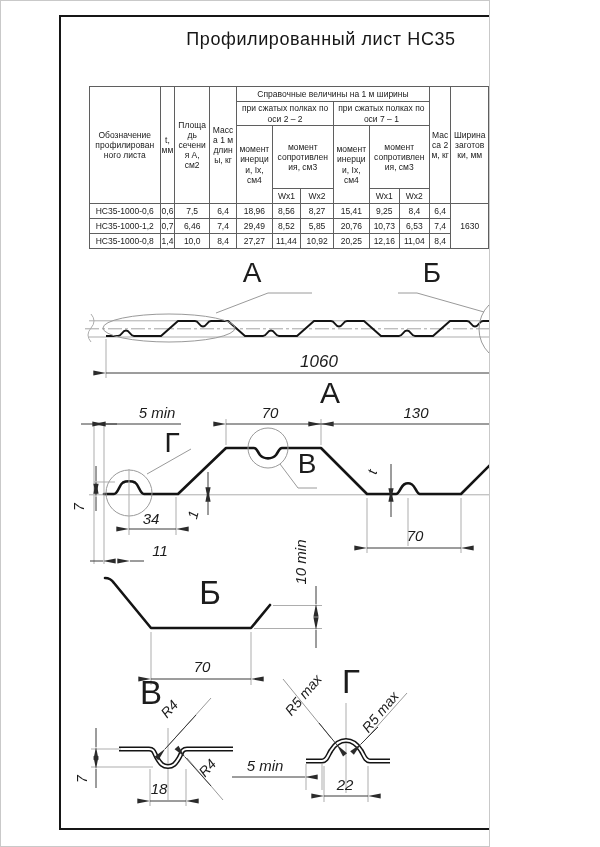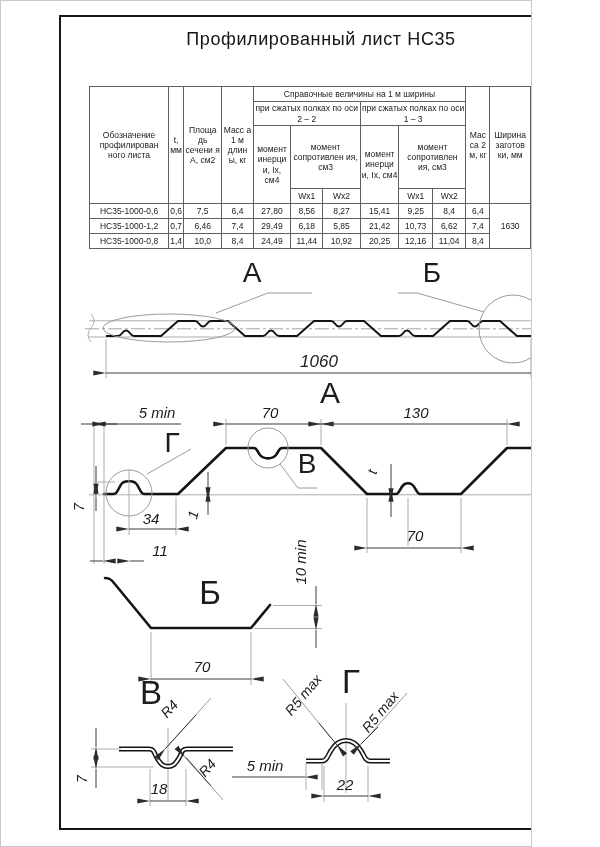--- a/index.html
+++ b/index.html
@@ -1,16 +1,16 @@
 <!DOCTYPE html>
 <html><head>
 <meta charset="utf-8">
 <style>
   html,body{margin:0;padding:0;background:#ffffff;}
-  .sheet{position:relative;width:532px;height:847px;background:#fff;
+  .sheet{position:relative;width:490px;height:847px;background:#fff;
          border:1px solid #c9c9c9;box-sizing:border-box;overflow:hidden;
          font-family:"Liberation Sans",sans-serif;}
   .frame{position:absolute;left:58px;top:14px;width:524px;height:815px;
          border:2px solid #161616;box-sizing:border-box;}
   .title{position:absolute;left:58px;top:28px;width:524px;text-align:center;
          font-size:18px;letter-spacing:.6px;color:#161616;white-space:nowrap;}
   table.spec{position:absolute;left:88px;top:85px;border-collapse:collapse;
          table-layout:fixed;font-size:8.5px;line-height:1.18;color:#212121;
          text-align:center;}
   table.spec th,table.spec td{border:1px solid #5f5f5f;padding:0 1px;
@@ -229,67 +229,67 @@
       <th rowspan="4">Обозначение профилирован ного листа</th>
       <th rowspan="4">t, мм</th>
       <th rowspan="4">Площа дь сечени я А, см2</th>
       <th rowspan="4">Масс а 1 м длин ы, кг</th>
       <th colspan="6">Справочные величины на 1 м ширины</th>
       <th rowspan="4">Мас са 2 м, кг</th>
       <th rowspan="4">Ширина заготов ки, мм</th>
     </tr>
     <tr style="height:24px">
       <th colspan="3">при сжатых полках по оси 2 – 2</th>
-      <th colspan="3">при сжатых полках по оси 1 – 3</th>
+      <th colspan="3">при сжатых полках по оси 7 – 1</th>
     </tr>
     <tr style="height:63px">
       <th rowspan="2">момент инерци и, Ix, см4</th>
       <th colspan="2">момент сопротивлен ия, см3</th>
       <th rowspan="2">момент инерци и, Ix, см4</th>
       <th colspan="2">момент сопротивлен ия, см3</th>
     </tr>
     <tr style="height:15px">
       <th>Wx1</th>
       <th>Wx2</th>
       <th>Wx1</th>
       <th>Wx2</th>
     </tr>
     <tr style="height:15px">
       <td>НС35-1000-0,6</td>
       <td>0,6</td>
       <td>7,5</td>
       <td>6,4</td>
-      <td>27,80</td>
+      <td>18,96</td>
       <td>8,56</td>
       <td>8,27</td>
       <td>15,41</td>
       <td>9,25</td>
       <td>8,4</td>
       <td>6,4</td>
       <td rowspan="3">1630</td>
     </tr>
     <tr style="height:15px">
       <td>НС35-1000-1,2</td>
       <td>0,7</td>
       <td>6,46</td>
       <td>7,4</td>
       <td>29,49</td>
-      <td>6,18</td>
+      <td>8,52</td>
       <td>5,85</td>
-      <td>21,42</td>
+      <td>20,76</td>
       <td>10,73</td>
-      <td>6,62</td>
+      <td>6,53</td>
       <td>7,4</td>
     </tr>
     <tr style="height:15px">
       <td>НС35-1000-0,8</td>
       <td>1,4</td>
       <td>10,0</td>
       <td>8,4</td>
-      <td>24,49</td>
+      <td>27,27</td>
       <td>11,44</td>
       <td>10,92</td>
       <td>20,25</td>
       <td>12,16</td>
       <td>11,04</td>
       <td>8,4</td>
     </tr>
   </tbody>
     </table>
 </div>

